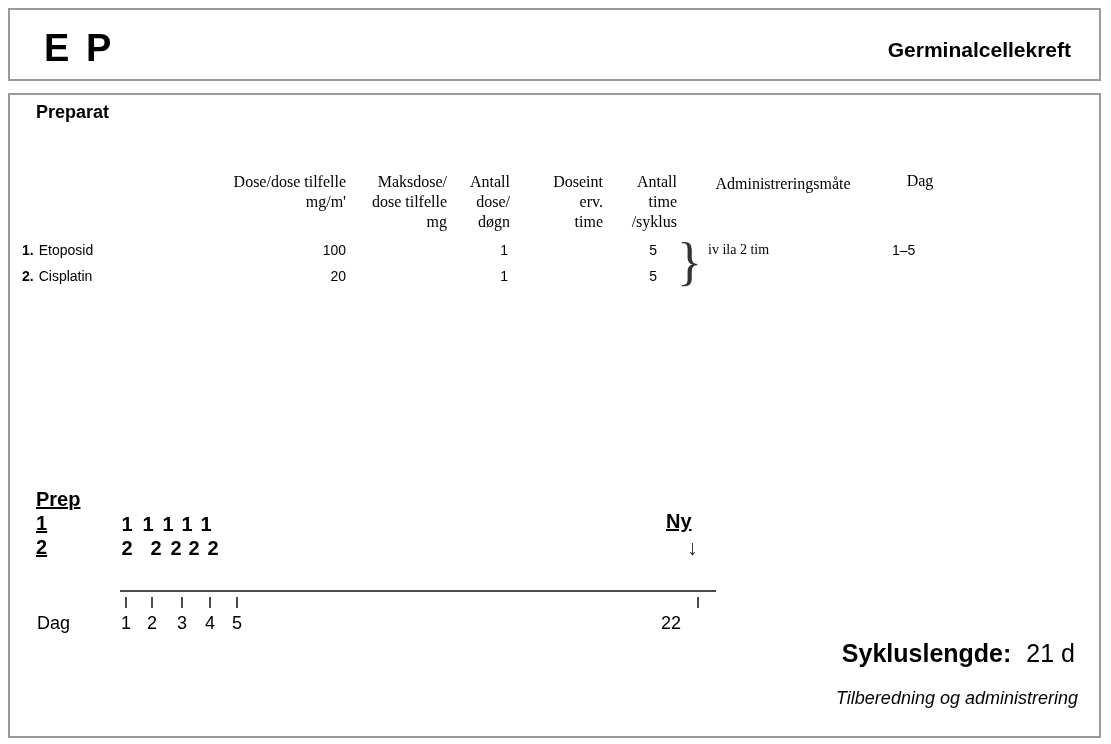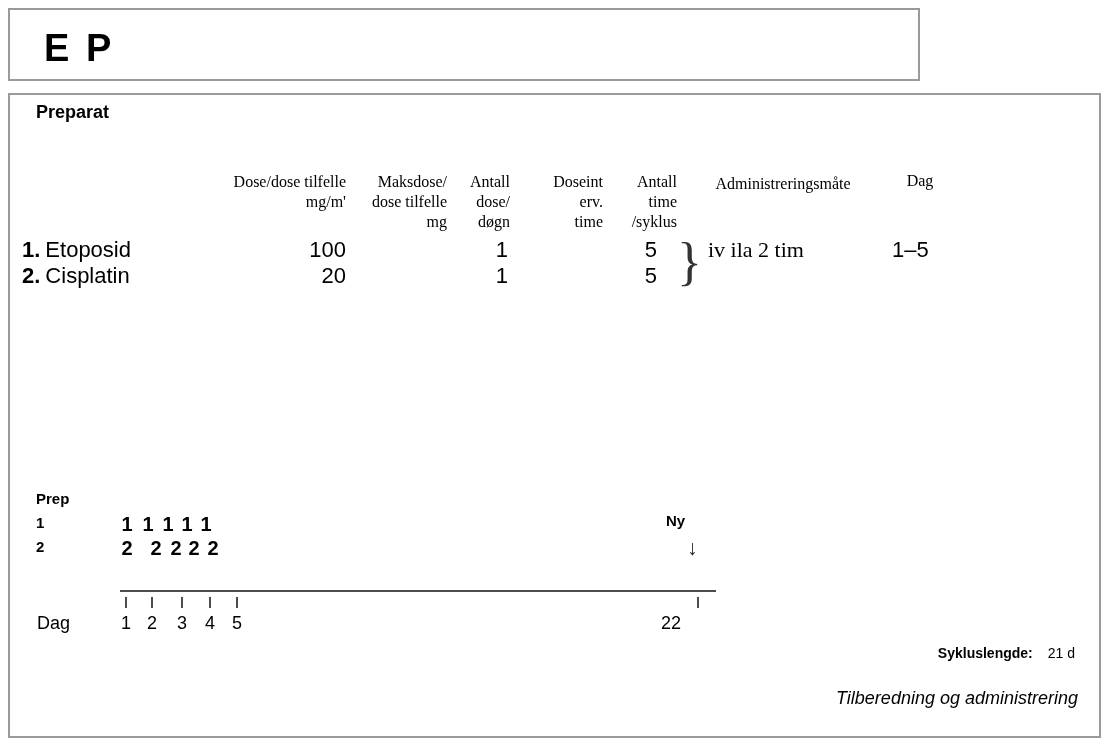--- a/index.html
+++ b/index.html
@@ -10,21 +10,21 @@
     color: #000000;
     font-family: "Liberation Sans", sans-serif;
     overflow: hidden;
   }
   .box {
     position: absolute;
     border: 2px solid #9a9a9a;
     background: #ffffff;
     box-sizing: border-box;
   }
-  #top-box  { left: 8px; top: 8px;  width: 912px; height: 73px; }
+  #top-box  { left: 8px; top: 8px;  width: 1093px; height: 73px; }
   #main-box { left: 8px; top: 93px; width: 1093px; height: 645px; }
 
   
   .regimen-code {
     position: absolute; left: 34px; top: 16px;
     font-size: 38px; font-weight: bold; letter-spacing: 3px;
     line-height: 44px;
   }
   .diagnosis {
     position: absolute; right: 28px; top: 28px;
@@ -48,42 +48,42 @@
   #h-maks    { left: 327px; width: 120px; }
   #h-dogn    { left: 430px; width: 80px;  }
   #h-doseint { left: 523px; width: 80px;  }
   #h-syklus  { left: 597px; width: 80px;  }
   #h-admin   { left: 711px; width: 144px; top: 174px; text-align: center; }
   #h-dag     { left: 893px; width: 54px;  top: 171px; text-align: center; }
 
   
   .cell {
     position: absolute;
-    font-size: 22px; line-height: 24px;
+    font-size: 14px; line-height: 24px;
   }
   .num { font-weight: bold; }
   .drug-name { margin-left: 5px; }
   .row1 { top: 238px; }
   .row2 { top: 264px; text-align: center; }
   .c-name   { left: 22px; }
   .c-dose   { left: 246px; width: 100px; text-align: right; }
   .c-dogn   { left: 408px; width: 100px; text-align: right; }
   .c-syklus { left: 557px; width: 100px; text-align: right; }
   .c-admin  { left: 708px; font-family: Liberation Serif, serif; }
   .c-dag    { left: 892px; }
 
   .brace {
     position: absolute; left: 677px; top: 236px;
     font-family: "Liberation Serif", serif;
     font-size: 52px; line-height: 52px; font-weight: normal;
     color: #333333;
   }
 
   
-  .tl-bold { position: absolute; font-size: 15px; font-weight: bold; line-height: 24px; }
+  .tl-bold { position: absolute; font-size: 20px; font-weight: bold; line-height: 24px; text-decoration: underline; }
   #tl-prep { left: 36px; top: 487px; }
   #tl-lbl1 { left: 36px; top: 511px; }
   #tl-lbl2 { left: 36px; top: 535px; }
   .mark {
     position: absolute; width: 16px; text-align: center;
     font-size: 20px; font-weight: bold; line-height: 24px;
   }
   .mrow1 { top: 512px; }
   .mrow2 { top: 536px; }
   .m1-0 { left: 119px; } .m1-1 { left: 140px; } .m1-2 { left: 160px; } .m1-3 { left: 179px; } .m1-4 { left: 198px; }
@@ -110,35 +110,36 @@
   .tv0 { left: 112px; } .tv1 { left: 138px; } .tv2 { left: 168px; }
   .tv3 { left: 196px; } .tv4 { left: 223px; } .tv5 { left: 657px; }
   .axis-label {
     position: absolute; left: 37px; top: 612px;
     font-size: 18px; line-height: 22px;
   }
 
   
   .cycle-row {
     position: absolute; right: 36px; top: 641px;
-    font-size: 14px; line-height: 24px;
+    font-size: 25px; line-height: 24px;
     display: flex; align-items: flex-end;
   }
   .cycle-label { font-weight: bold; }
   .cycle-value { margin-left: 15px; }
   .prep-link {
     position: absolute; right: 33px; top: 686px;
     font-size: 18px; font-style: italic; line-height: 24px;
   }
 </style>
 </head>
 <body>
 
 <div class="box" id="top-box">
   <span class="regimen-code">E P</span>
+  <span class="diagnosis">Germinalcellekreft</span>
 </div>
 
 <div class="box" id="main-box"></div>
 
 <div class="section-title">Preparat</div>
 
 <div class="col-header" id="h-dose">
   <div>Dose/dose tilfelle</div>
   <div>mg/m'</div>
 </div>

